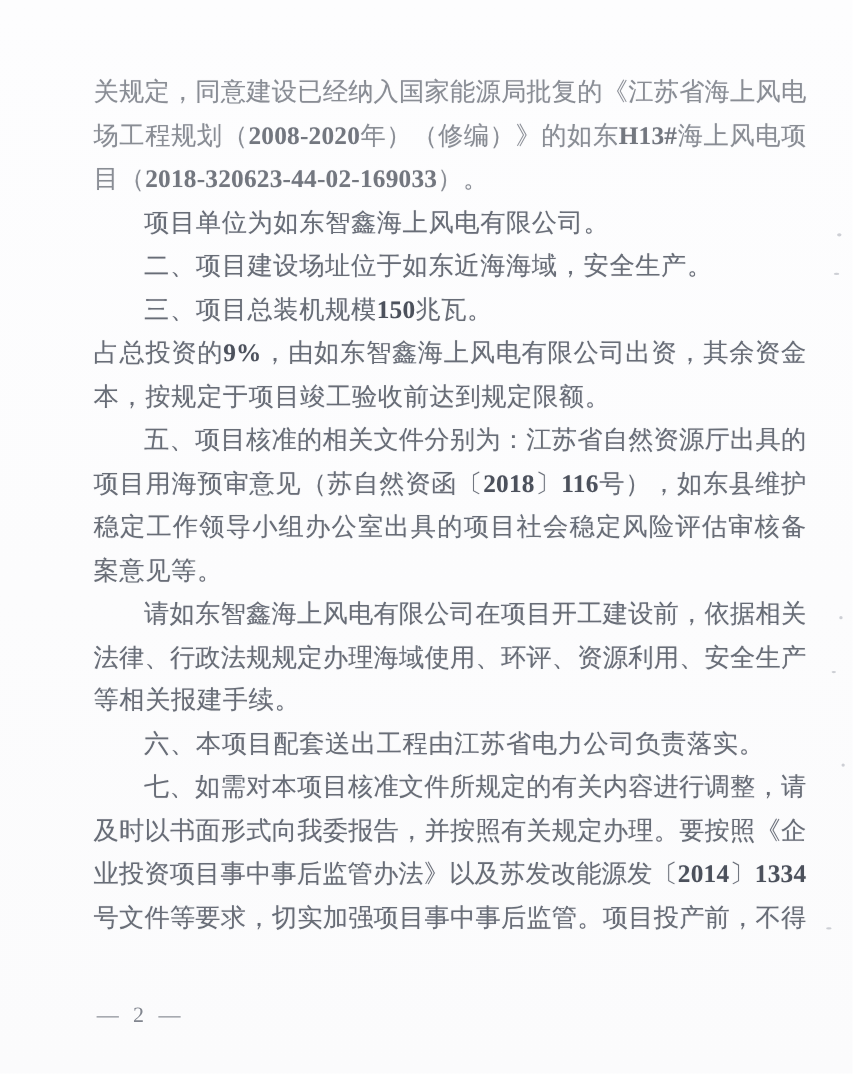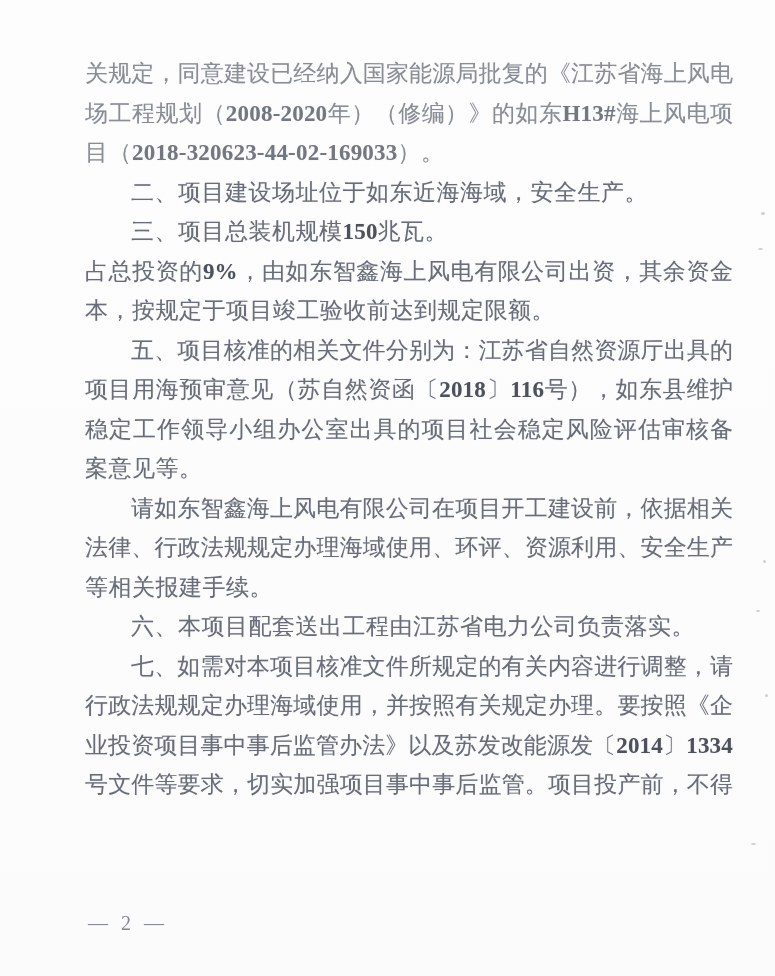--- a/index.html
+++ b/index.html
@@ -14,21 +14,21 @@
     position: absolute;
     inset: 0;
     width: 775px;
     height: 976px;
     background: linear-gradient(180deg, #fdfdfe 0%, #fcfcfd 55%, #fbfbfc 100%);
     font-family: "Liberation Serif", "DejaVu Serif", serif;
   }
   .body-text {
     position: absolute;
     left: 85px;
-    top: 54px;
+    top: 64px;
     width: 648px;
     color: #686d77;
     filter: blur(0.35px);
   }
   .line {
     height: 39.5px;
     line-height: 39.5px;
     font-size: 23px;
     white-space: nowrap;
     letter-spacing: 0.5px;
@@ -67,34 +67,35 @@
 </style>
 </head>
 <body>
 
 <div class="page">
 
   <div class="body-text" id="lines">
       <div class="line fill light">关规定，同意建设已经纳入国家能源局批复的《江苏省海上风电</div>
       <div class="line fill light">场工程规划（<span class="latin">2008-2020</span>年）（修编）》的如东<span class="latin">H13#</span>海上风电项</div>
       <div class="line light">目（<span class="latin">2018-320623-44-02-169033</span>）。</div>
+      <div class="line indent">项目单位为如东智鑫海上风电有限公司。</div>
       <div class="line indent">二、项目建设场址位于如东近海海域，安全生产。</div>
       <div class="line indent">三、项目总装机规模<span class="latin">150</span>兆瓦。</div>
       <div class="line fill">占总投资的<span class="latin">9%</span>，由如东智鑫海上风电有限公司出资，其余资金</div>
       <div class="line">本，按规定于项目竣工验收前达到规定限额。</div>
       <div class="line indent fill">五、项目核准的相关文件分别为：江苏省自然资源厅出具的</div>
       <div class="line fill">项目用海预审意见（苏自然资函〔<span class="latin">2018</span>〕<span class="latin">116</span>号），如东县维护</div>
       <div class="line fill">稳定工作领导小组办公室出具的项目社会稳定风险评估审核备</div>
       <div class="line">案意见等。</div>
       <div class="line indent fill">请如东智鑫海上风电有限公司在项目开工建设前，依据相关</div>
       <div class="line fill">法律、行政法规规定办理海域使用、环评、资源利用、安全生产</div>
       <div class="line">等相关报建手续。</div>
       <div class="line indent">六、本项目配套送出工程由江苏省电力公司负责落实。</div>
       <div class="line indent fill">七、如需对本项目核准文件所规定的有关内容进行调整，请</div>
-      <div class="line fill">行政法规规定办理海域使用，并按照有关规定办理。要按照《企</div>
+      <div class="line fill">及时以书面形式向我委报告，并按照有关规定办理。要按照《企</div>
       <div class="line fill">业投资项目事中事后监管办法》以及苏发改能源发〔<span class="latin">2014</span>〕<span class="latin">1334</span></div>
       <div class="line fill">号文件等要求，切实加强项目事中事后监管。项目投产前，不得</div>
     </div>
 
   <div class="footer">— 2 —</div>
 
   <div class="speck" style="left:761px; top:212px; width:4px; height:3px;"></div>
   <div class="speck" style="left:758px; top:248px; width:5px; height:2px;"></div>
   <div class="speck" style="left:763px; top:560px; width:3px; height:3px;"></div>
   <div class="speck" style="left:756px; top:610px; width:4px; height:2px;"></div>

